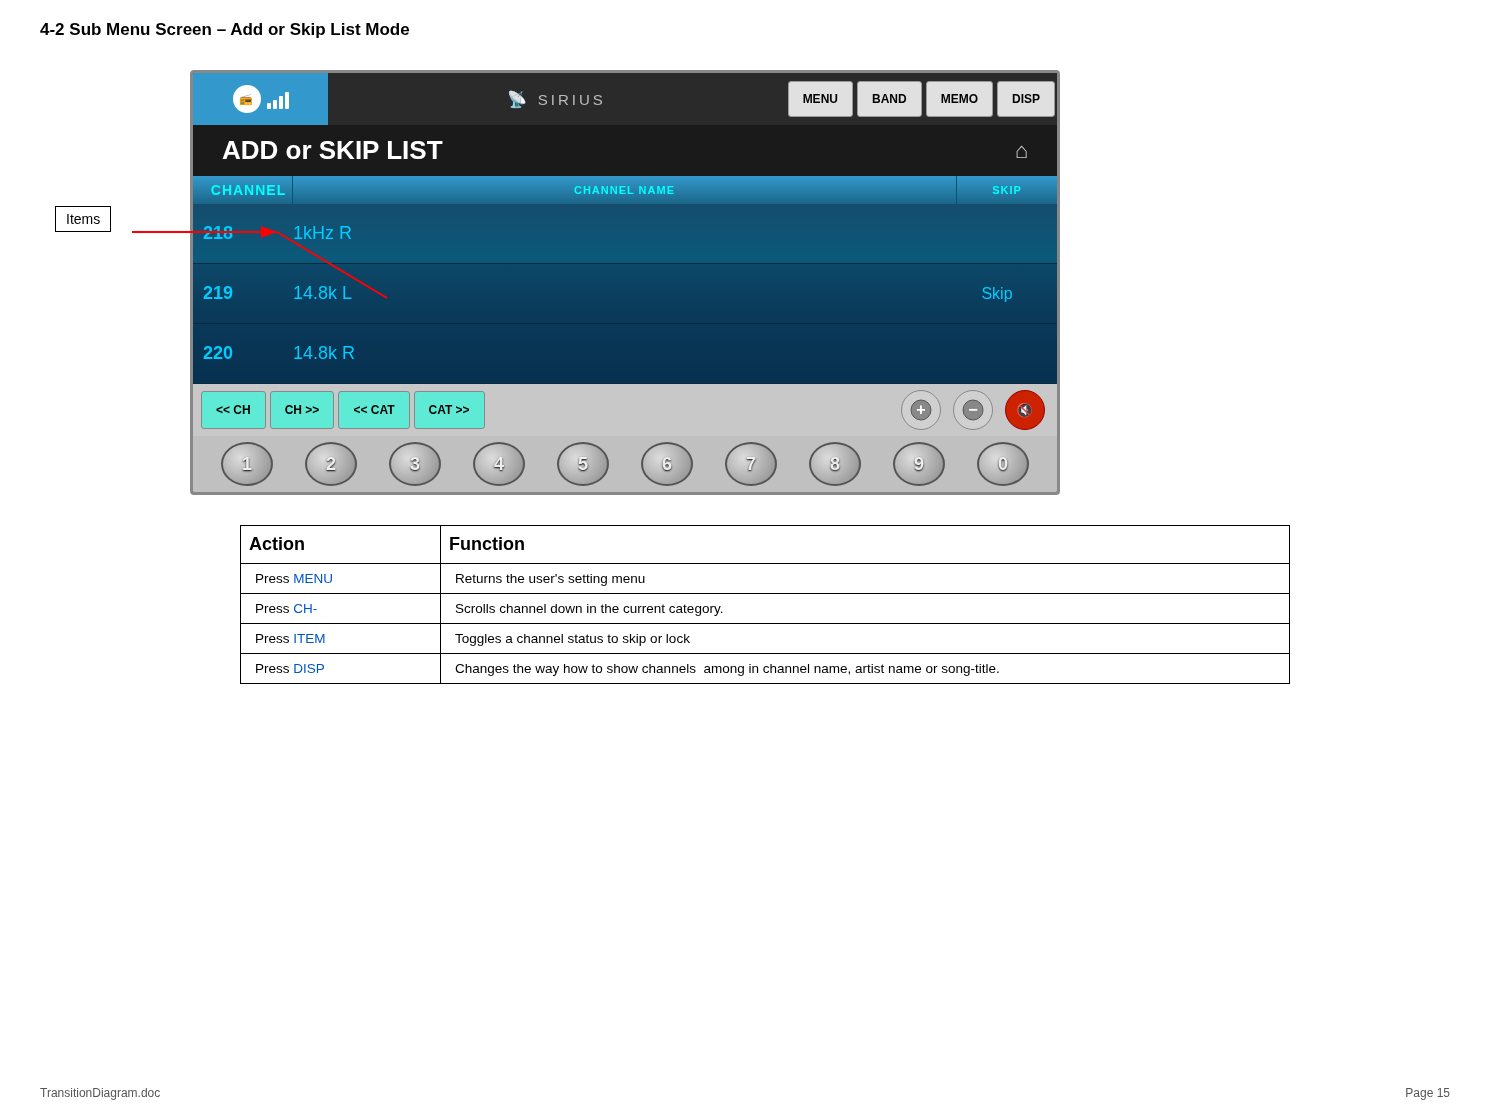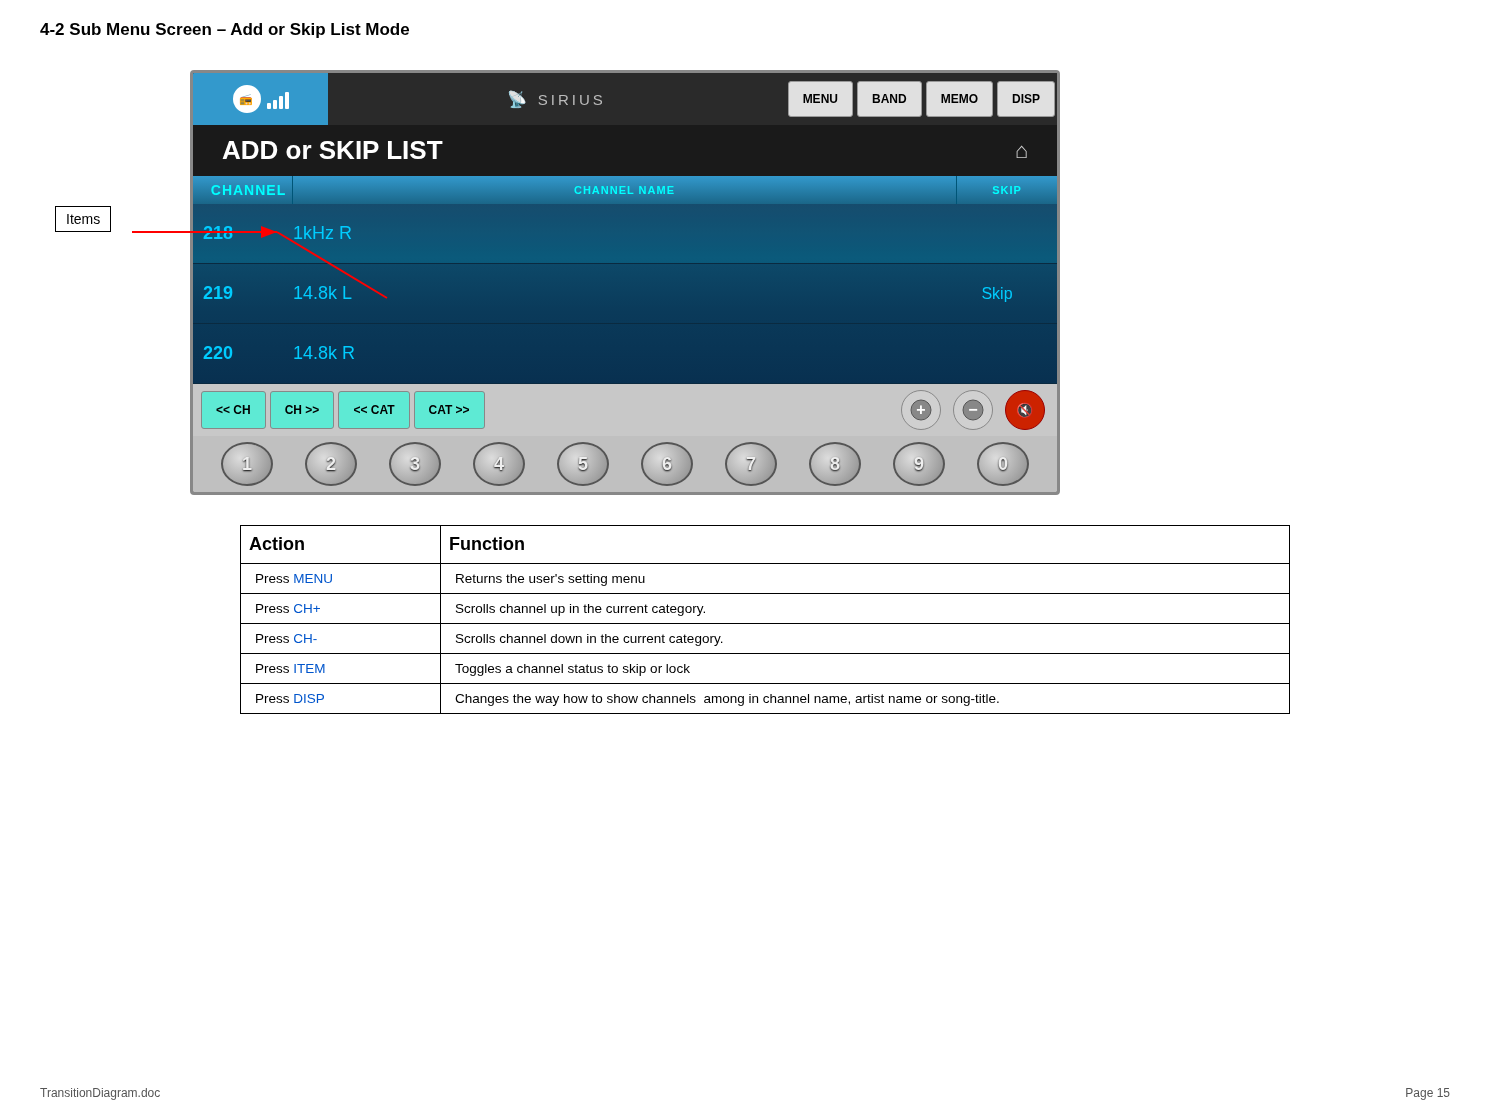--- a/index.html
+++ b/index.html
@@ -474,24 +474,20 @@
       <thead>
         <tr>
           <th class="label-cell">Action</th>
           <th>Function</th>
         </tr>
       </thead>
       <tbody>
         <tr>
           <td>Press <span class="blue-text">MENU</span></td>
           <td>Returns the user's setting menu</td>
-        </tr>
-        <tr>
-          <td>Press <span class="blue-text">CH+</span></td>
-          <td>Scrolls channel up in the current category.</td>
         </tr>
         <tr>
           <td>Press <span class="blue-text">CH-</span></td>
           <td>Scrolls channel down in the current category.</td>
         </tr>
         <tr>
           <td>Press <span class="blue-text">ITEM</span></td>
           <td>Toggles a channel status to skip or lock</td>
         </tr>
         <tr>

